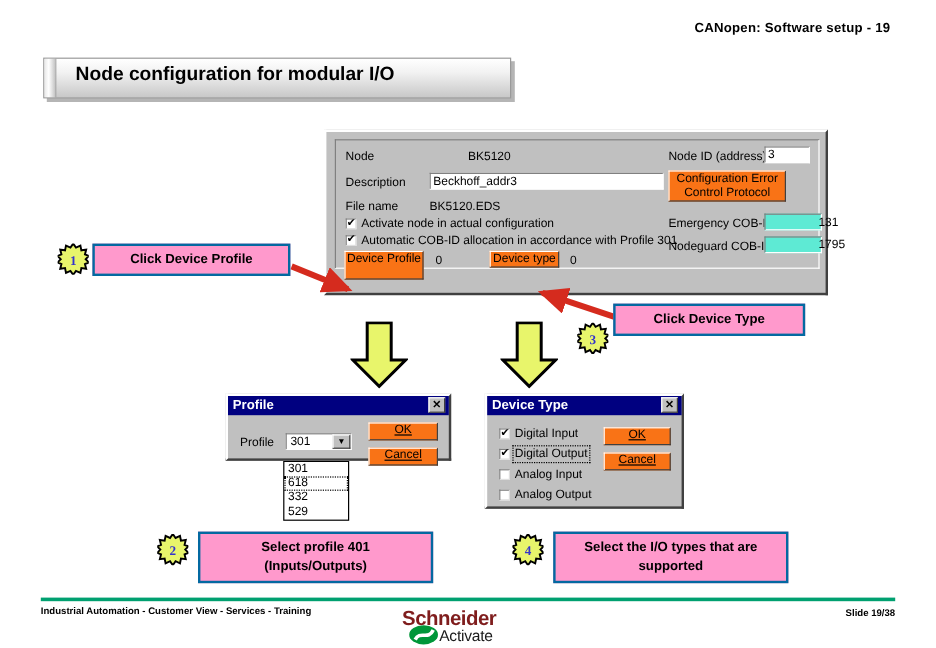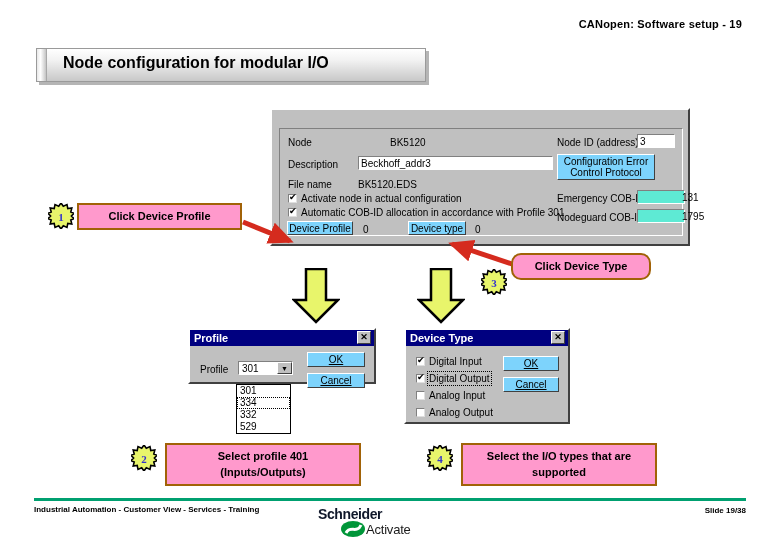--- a/index.html
+++ b/index.html
@@ -62,42 +62,41 @@
   .win-close {
     width: 14px; height: 13px;
     background: #c0c0c0;
     border-top: 1px solid #ffffff; border-left: 1px solid #ffffff;
     border-right: 1px solid #404040; border-bottom: 1px solid #404040;
     color: #000; font-size: 9px; font-weight: bold;
     display: flex; align-items: center; justify-content: center;
     line-height: 1; box-sizing: border-box;
   }
   .win-btn {
-    background: #7dd3fc;
+    background: #f97316;
     border-top: 1px solid #ffffff; border-left: 1px solid #ffffff;
     border-right: 1px solid #404040; border-bottom: 1px solid #404040;
     font-size: 10px; color: #000;
-    display: flex; align-items: center; justify-content: center;
+    display: flex; justify-content: center;
     text-align: center; box-sizing: border-box;
   }
   .win-field {
     background: #ffffff;
     border-top: 1px solid #808080; border-left: 1px solid #808080;
     border-right: 1px solid #ffffff; border-bottom: 1px solid #ffffff;
     font-size: 10px; color: #000;
     padding: 0 2px; box-sizing: border-box;
     display: flex; align-items: center;
   }
   .win-field.gray { background: #5eead4; padding-left: 44px; }
   .win-label { font-size: 10px; color: #000; white-space: nowrap; }
   .win-group {
     border-top: 1px solid #808080; border-left: 1px solid #808080;
     border-right: 1px solid #ffffff; border-bottom: 1px solid #ffffff;
     box-sizing: border-box;
-    margin-top: 12px;
   }
   .win-check {
     width: 9px; height: 9px; background: #ffffff;
     border-top: 1px solid #808080; border-left: 1px solid #808080;
     border-right: 1px solid #dfdfdf; border-bottom: 1px solid #dfdfdf;
     box-sizing: border-box; position: relative; flex: none;
   }
   .win-check.checked::after {
     content: "\2714";
     position: absolute; left: 0px; top: -3px;
@@ -150,21 +149,21 @@
     height: 12px; line-height: 12px; box-sizing: border-box;
   }
   .dropdown-item.selected {
     outline: 1px dotted #000; outline-offset: -1px;
     background: #ffffff; font-weight: normal;
   }
 
   
   .callout {
     background: #ff99cc;
-    border: 2px solid #a16207;
+    border: 2px solid #0369a1;
     color: #000; font-size: 11px; font-weight: bold;
     display: flex; align-items: center; justify-content: center;
     text-align: center; line-height: 1.45;
     box-sizing: border-box;
   }
 
   
   .badge { width: 26px; height: 26px; }
   .badge svg { display: block; }
   .badge .num {
@@ -186,22 +185,22 @@
   #footer-left {
     left: 34px; top: 504px;
     font-size: 8px; color: #000; line-height: 1.55; font-weight: bold;
   }
   #slide-number {
     right: 34px; top: 506px;
     font-size: 8px; font-weight: bold; color: #000;
   }
   #logo { left: 318px; top: 506px; width: 130px; height: 32px; }
   #logo-text {
-    position: absolute; left: 0; top: 0;
-    font-size: 14px; font-weight: bold; color: #0f172a; letter-spacing: -0.4px;
+    position: absolute; left: 17px; top: 0;
+    font-size: 17px; font-weight: bold; color: #7f1d1d; letter-spacing: -0.4px;
   }
   #logo-sub {
     position: absolute; left: 48px; top: 16px;
     font-size: 13px; color: #1a1a1a; letter-spacing: -0.2px;
   }
   #logo-swirl { position: absolute; left: 22px; top: 14px; }
 </style>
 </head>
 <body>
 
@@ -228,21 +227,21 @@
       <div class="abs chkrow" style="left:8px; top:64px;">
         <span class="win-check checked"></span>
         <span class="win-label">Activate node in actual configuration</span>
       </div>
 
       <div class="abs chkrow" style="left:8px; top:78px;">
         <span class="win-check checked"></span>
         <span class="win-label">Automatic COB-ID  allocation in accordance with Profile 301</span>
       </div>
 
-      <div class="abs win-btn" style="left:7px; top:92px; width:66px; height:14px;">Device Profile</div>
+      <div class="abs win-btn" style="left:7px; top:92px; width:66px; height:24px;">Device Profile</div>
       <div class="abs win-label" style="left:83px; top:95px;">0</div>
 
       <div class="abs win-btn" style="left:128px; top:92px; width:58px; height:14px;">Device type</div>
       <div class="abs win-label" style="left:195px; top:95px;">0</div>
 
       <div class="abs win-label" style="left:277px; top:8px;">Node ID (address)</div>
       <div class="abs win-field" style="left:357px; top:5px; width:38px; height:14px;">3</div>
 
       <div class="abs win-btn" style="left:277px; top:25px; width:98px; height:26px; flex-direction:column; line-height:1.15;">
         <span>Configuration Error</span>
@@ -273,21 +272,21 @@
       <u>OK</u>
     </div>
     <div class="abs win-btn" style="left:117px; top:27px; width:58px; height:15px;">
       <u>Cancel</u>
     </div>
   </div>
 </div>
 
 <div class="abs dropdown-list" id="profile-dropdown" style="left:236px; top:384px; width:55px;">
   <div class="dropdown-item">301</div>
-  <div class="dropdown-item selected">334</div>
+  <div class="dropdown-item selected">618</div>
   <div class="dropdown-item">332</div>
   <div class="dropdown-item">529</div>
 </div>
 
 <div class="abs win-dialog" id="devicetype-dialog">
   <div class="win-titlebar">
     <span>Device Type</span>
     <span class="win-close">✕</span>
   </div>
   <div style="position:relative; width:100%; height:calc(100% - 16px);">
@@ -348,21 +347,21 @@
 <div class="abs callout" style="left:77px; top:203px; width:165px; height:27px;">
   <span>Click Device Profile</span>
 </div>
 
 <div class="abs badge" style="left:481px; top:269px;">
   <svg width="26" height="26" viewBox="0 0 26 26">
     <polygon points="13,0 15.3,3.3 19,1.6 19.8,5.6 23.8,5 22.8,9 26,10.3 23.4,13 26,15.7 22.8,17 23.8,21 19.8,20.4 19,24.4 15.3,22.7 13,26 10.7,22.7 7,24.4 6.2,20.4 2.2,21 3.2,17 0,15.7 2.6,13 0,10.3 3.2,9 2.2,5 6.2,5.6 7,1.6 10.7,3.3" fill="#e8f56b" stroke="#000000" stroke-width="1.6"></polygon>
     <text class="num" x="13" y="17.5" text-anchor="middle">3</text>
   </svg>
 </div>
-<div class="abs callout" style="left:511px; top:253px; width:140px; height:27px;border-radius:10px;">
+<div class="abs callout" style="left:511px; top:253px; width:160px; height:27px;">
   <span>Click Device Type</span>
 </div>
 
 <div class="abs badge" style="left:131px; top:445px;">
   <svg width="26" height="26" viewBox="0 0 26 26">
     <polygon points="13,0 15.3,3.3 19,1.6 19.8,5.6 23.8,5 22.8,9 26,10.3 23.4,13 26,15.7 22.8,17 23.8,21 19.8,20.4 19,24.4 15.3,22.7 13,26 10.7,22.7 7,24.4 6.2,20.4 2.2,21 3.2,17 0,15.7 2.6,13 0,10.3 3.2,9 2.2,5 6.2,5.6 7,1.6 10.7,3.3" fill="#e8f56b" stroke="#000000" stroke-width="1.6"></polygon>
     <text class="num" x="13" y="17.5" text-anchor="middle">2</text>
   </svg>
 </div>
 <div class="abs callout" style="left:165px; top:443px; width:196px; height:43px; flex-direction:column;">

